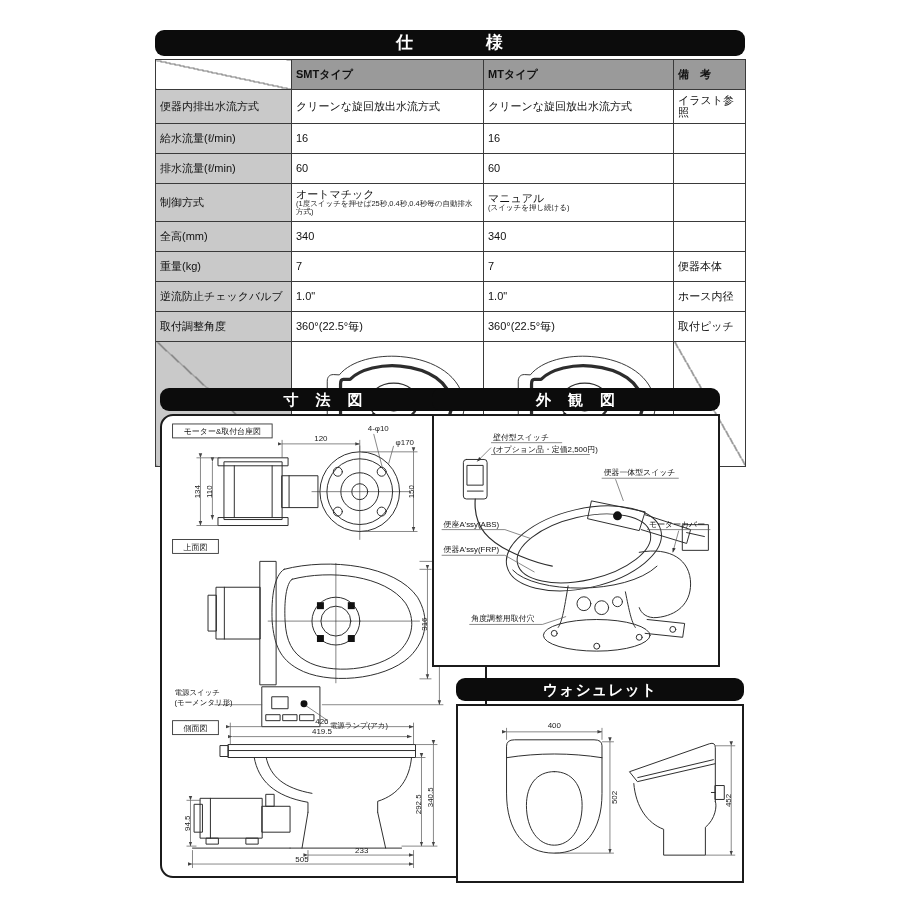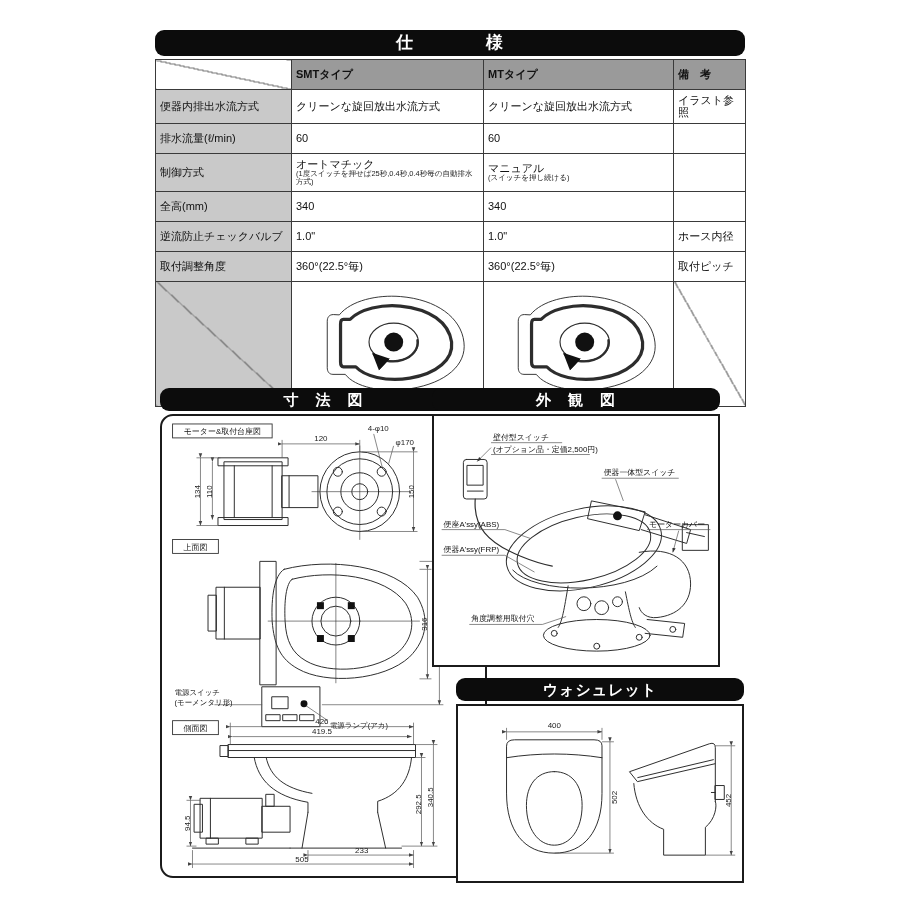--- a/index.html
+++ b/index.html
@@ -54,20 +54,26 @@
       <td class="hcell">MTタイプ</td>
       <td class="hcell">備　考</td>
     </tr>
     <tr>
       <td class="label-cell">便器内排出水流方式</td>
       <td>クリーンな旋回放出水流方式</td>
       <td>クリーンな旋回放出水流方式</td>
       <td>イラスト参照</td>
     </tr>
     <tr>
+      <td class="label-cell">給水流量(ℓ/min)</td>
+      <td>16</td>
+      <td>16</td>
+      <td></td>
+    </tr>
+    <tr>
       <td class="label-cell">排水流量(ℓ/min)</td>
       <td>60</td>
       <td>60</td>
       <td></td>
     </tr>
     <tr class="ctrl-row">
       <td class="label-cell">制御方式</td>
       <td>
         <span>オートマチック</span>
         <span class="sub">(1度スイッチを押せば25秒,0.4秒,0.4秒毎の自動排水方式)</span>
@@ -76,20 +82,26 @@
         <span>マニュアル</span>
         <span class="sub">(スイッチを押し続ける)</span>
       </td>
       <td></td>
     </tr>
     <tr>
       <td class="label-cell">全高(mm)</td>
       <td>340</td>
       <td>340</td>
       <td></td>
+    </tr>
+    <tr>
+      <td class="label-cell">重量(kg)</td>
+      <td>7</td>
+      <td>7</td>
+      <td>便器本体</td>
     </tr>
     <tr>
       <td class="label-cell">逆流防止チェックバルブ</td>
       <td>1.0"</td>
       <td>1.0"</td>
       <td>ホース内径</td>
     </tr>
     <tr>
       <td class="label-cell">取付調整角度</td>
       <td>360°(22.5°毎)</td>

